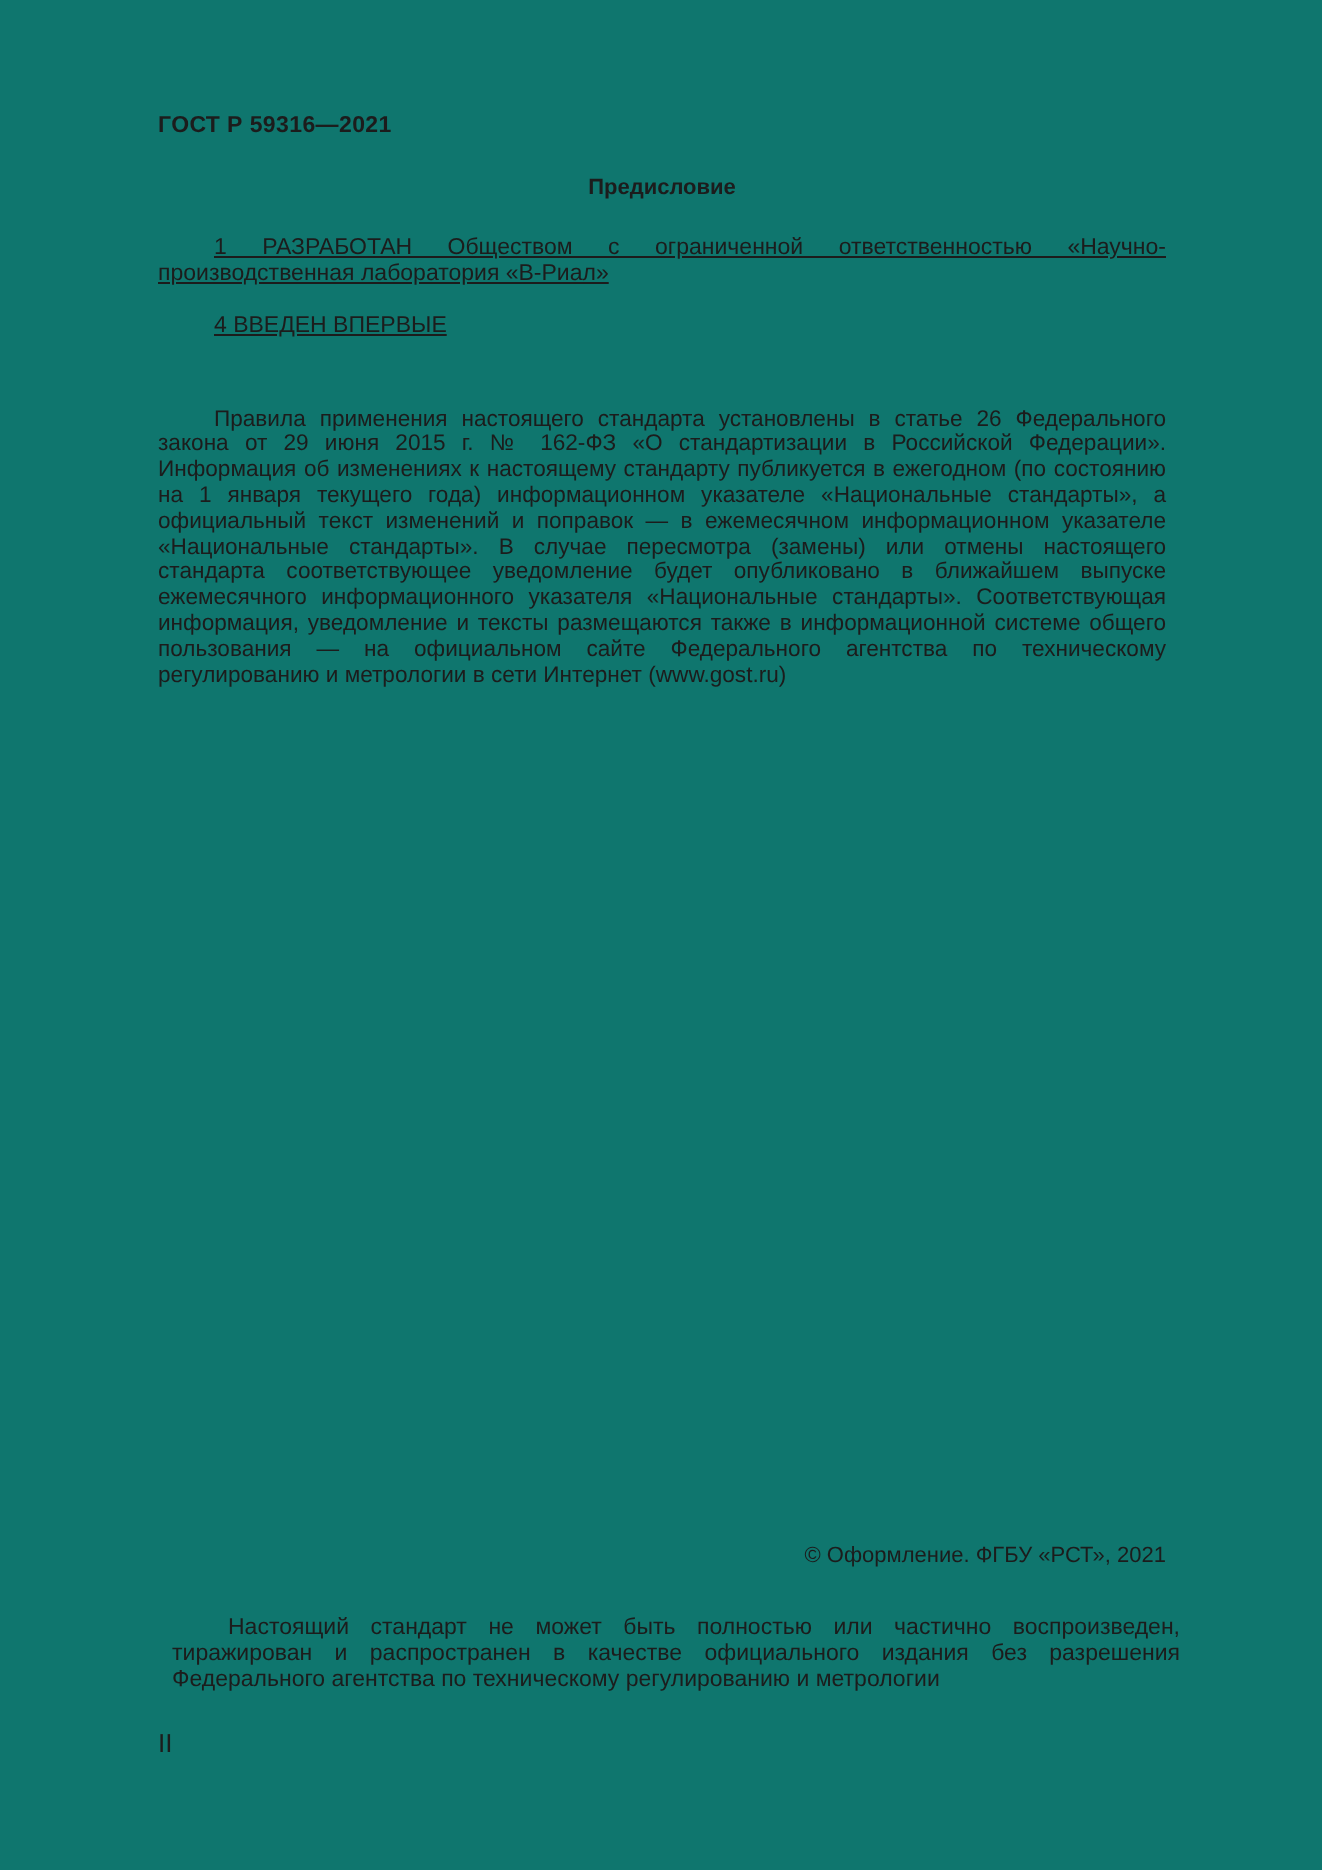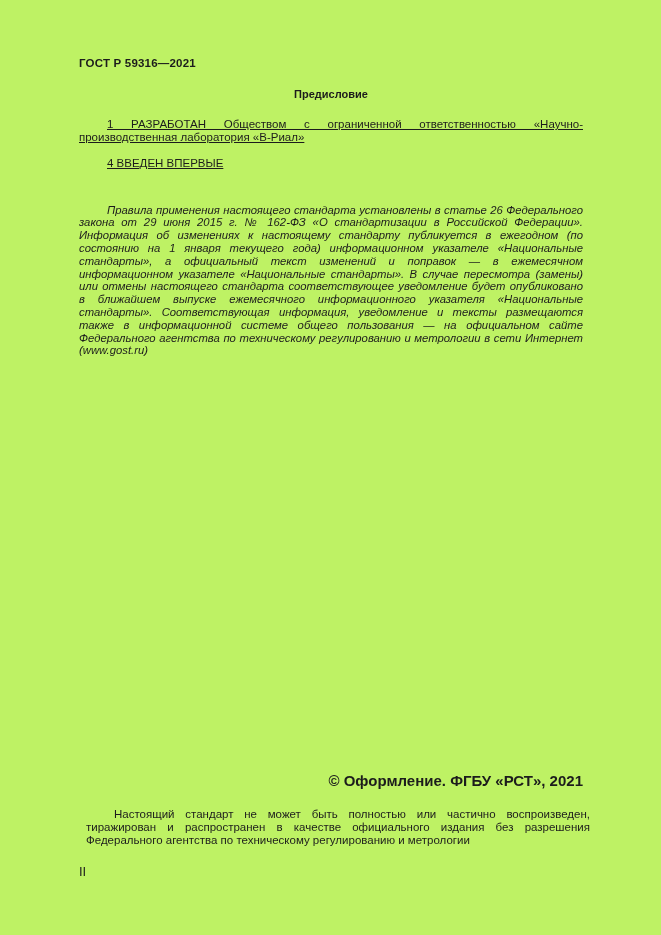--- a/index.html
+++ b/index.html
@@ -4,21 +4,21 @@
   <style>
     html, body {
       margin: 0;
       padding: 0;
       background: #ffffff;
     }
     .page {
       position: relative;
       width: 661px;
       height: 935px;
-      background: #bef264;
+      background: #0f766e;
       color: #1c1c1c;
       font-family: "Liberation Sans", sans-serif;
       overflow: hidden;
       box-sizing: border-box;
     }
     .doc-code {
       position: absolute;
       top: 57px;
       left: 79px;
       font-size: 11.5px;
@@ -42,31 +42,29 @@
       line-height: 13.2px;
       text-align: justify;
       text-indent: 28px;
       margin: 0 0 13px 0;
       text-decoration: underline;
     }
     .rules-block {
       margin-top: 33px;
       font-size: 11.3px;
       line-height: 12.8px;
-      font-style: italic;
       text-align: justify;
       text-indent: 28px;
     }
     .copyright {
       position: absolute;
       right: 78px;
       top: 772px;
-      font-size: 15px;
+      font-size: 11px;
       text-align: left;
-      font-weight: bold;
     }
     .reproduction-note {
       position: absolute;
       left: 67px;
       width: 504px;
       top: 796px;
       font-size: 11.5px;
       line-height: 13.2px;
       text-align: justify;
       text-indent: 28px;

